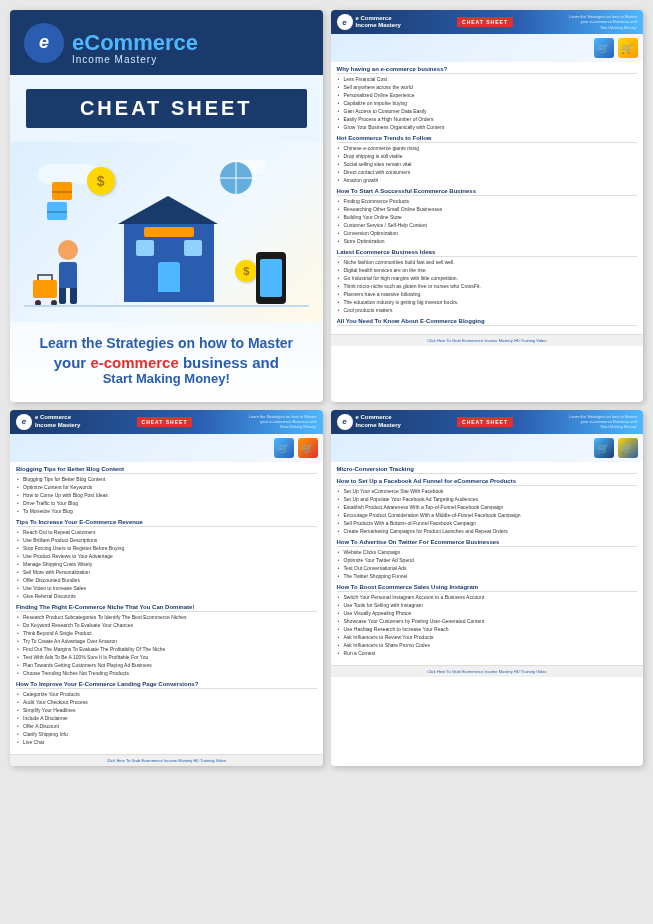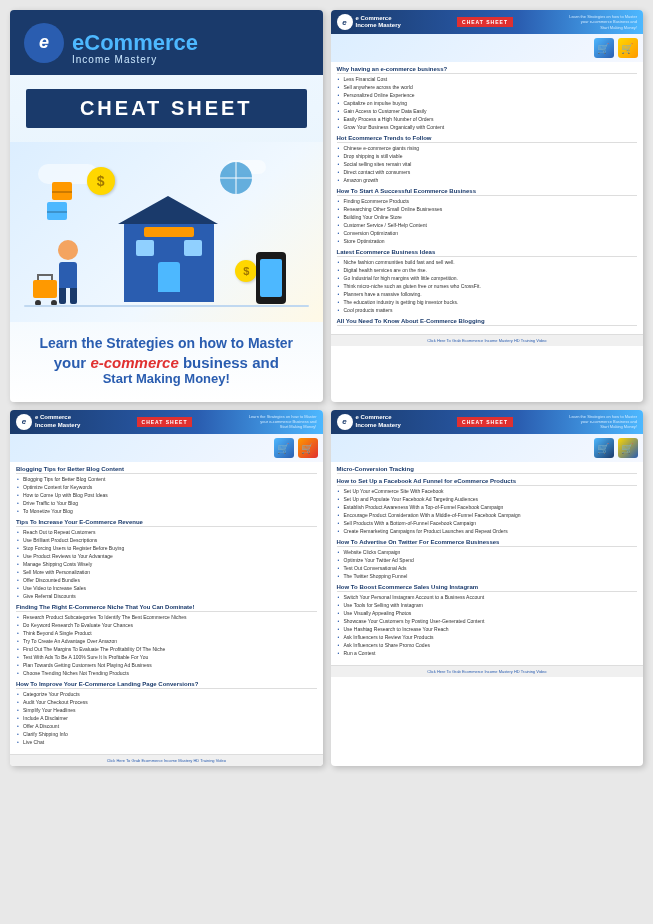--- a/index.html
+++ b/index.html
@@ -372,21 +372,20 @@
     }
 
     .cta-ecommerce {
       color: #2a5db0;
       font-size: 15px;
       font-weight: bold;
     }
 
     .cta-ecommerce span {
       color: #e03030;
-      font-style: italic;
     }
 
     .cta-money {
       color: #2a5db0;
       font-size: 13px;
       font-weight: bold;
     }
 
     
     .content-page {

